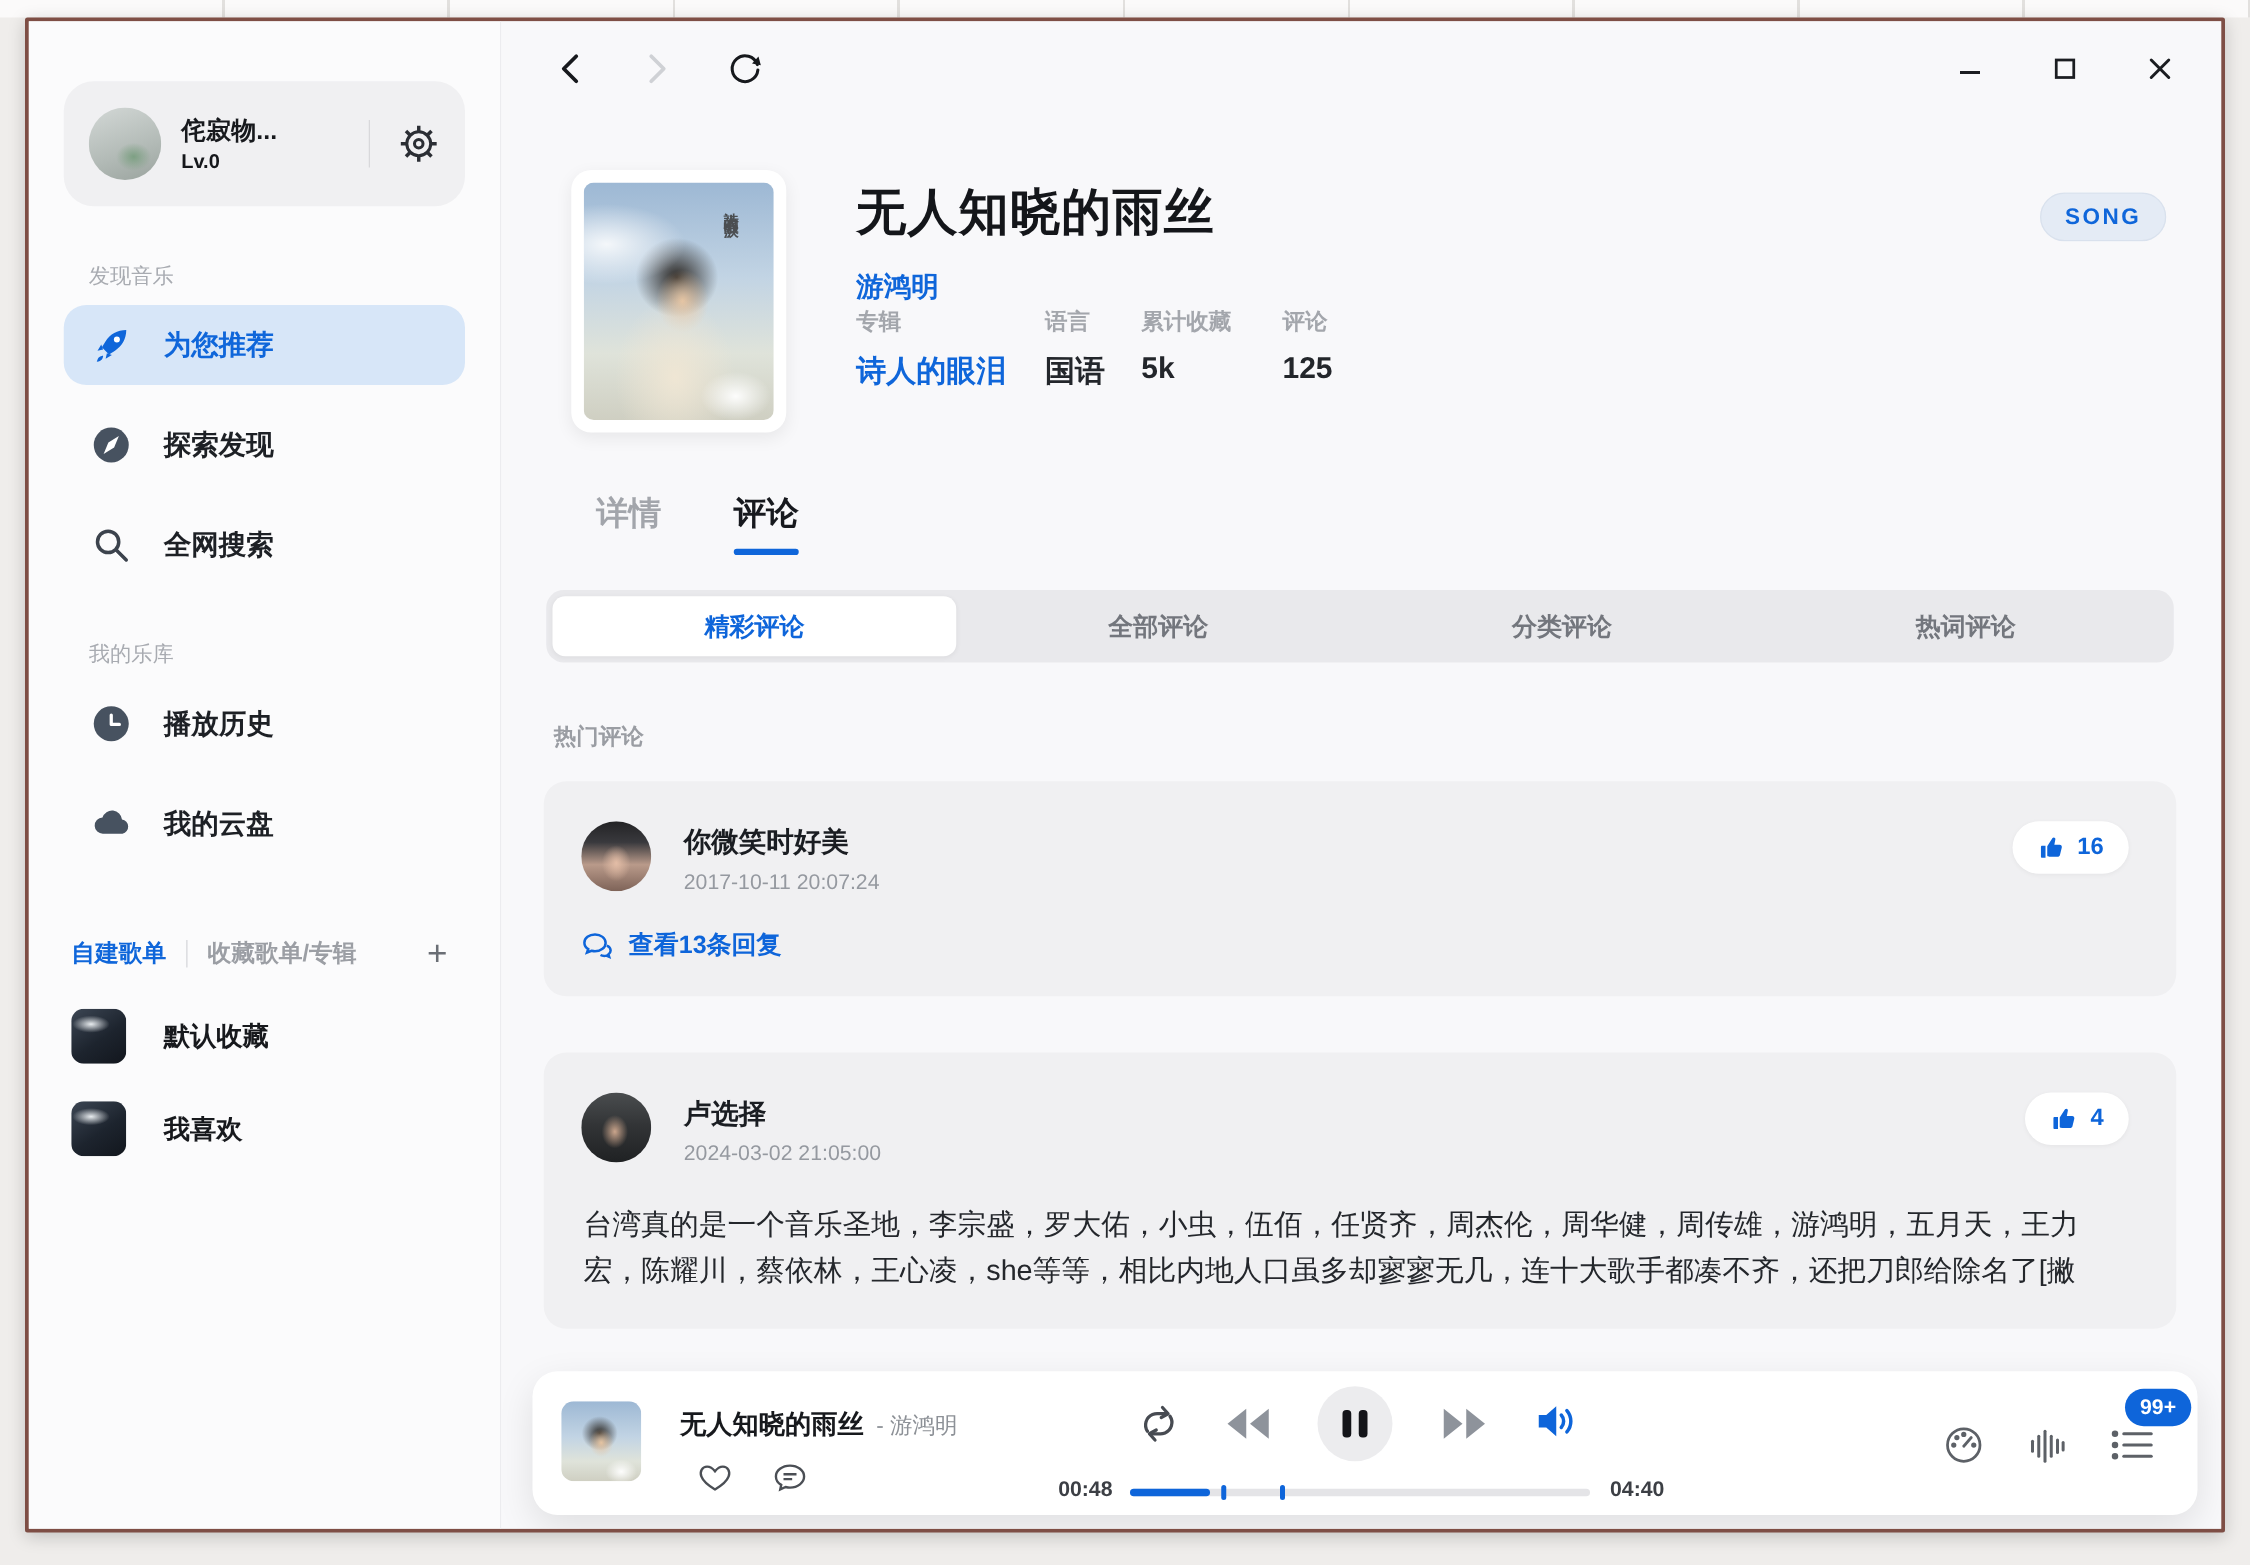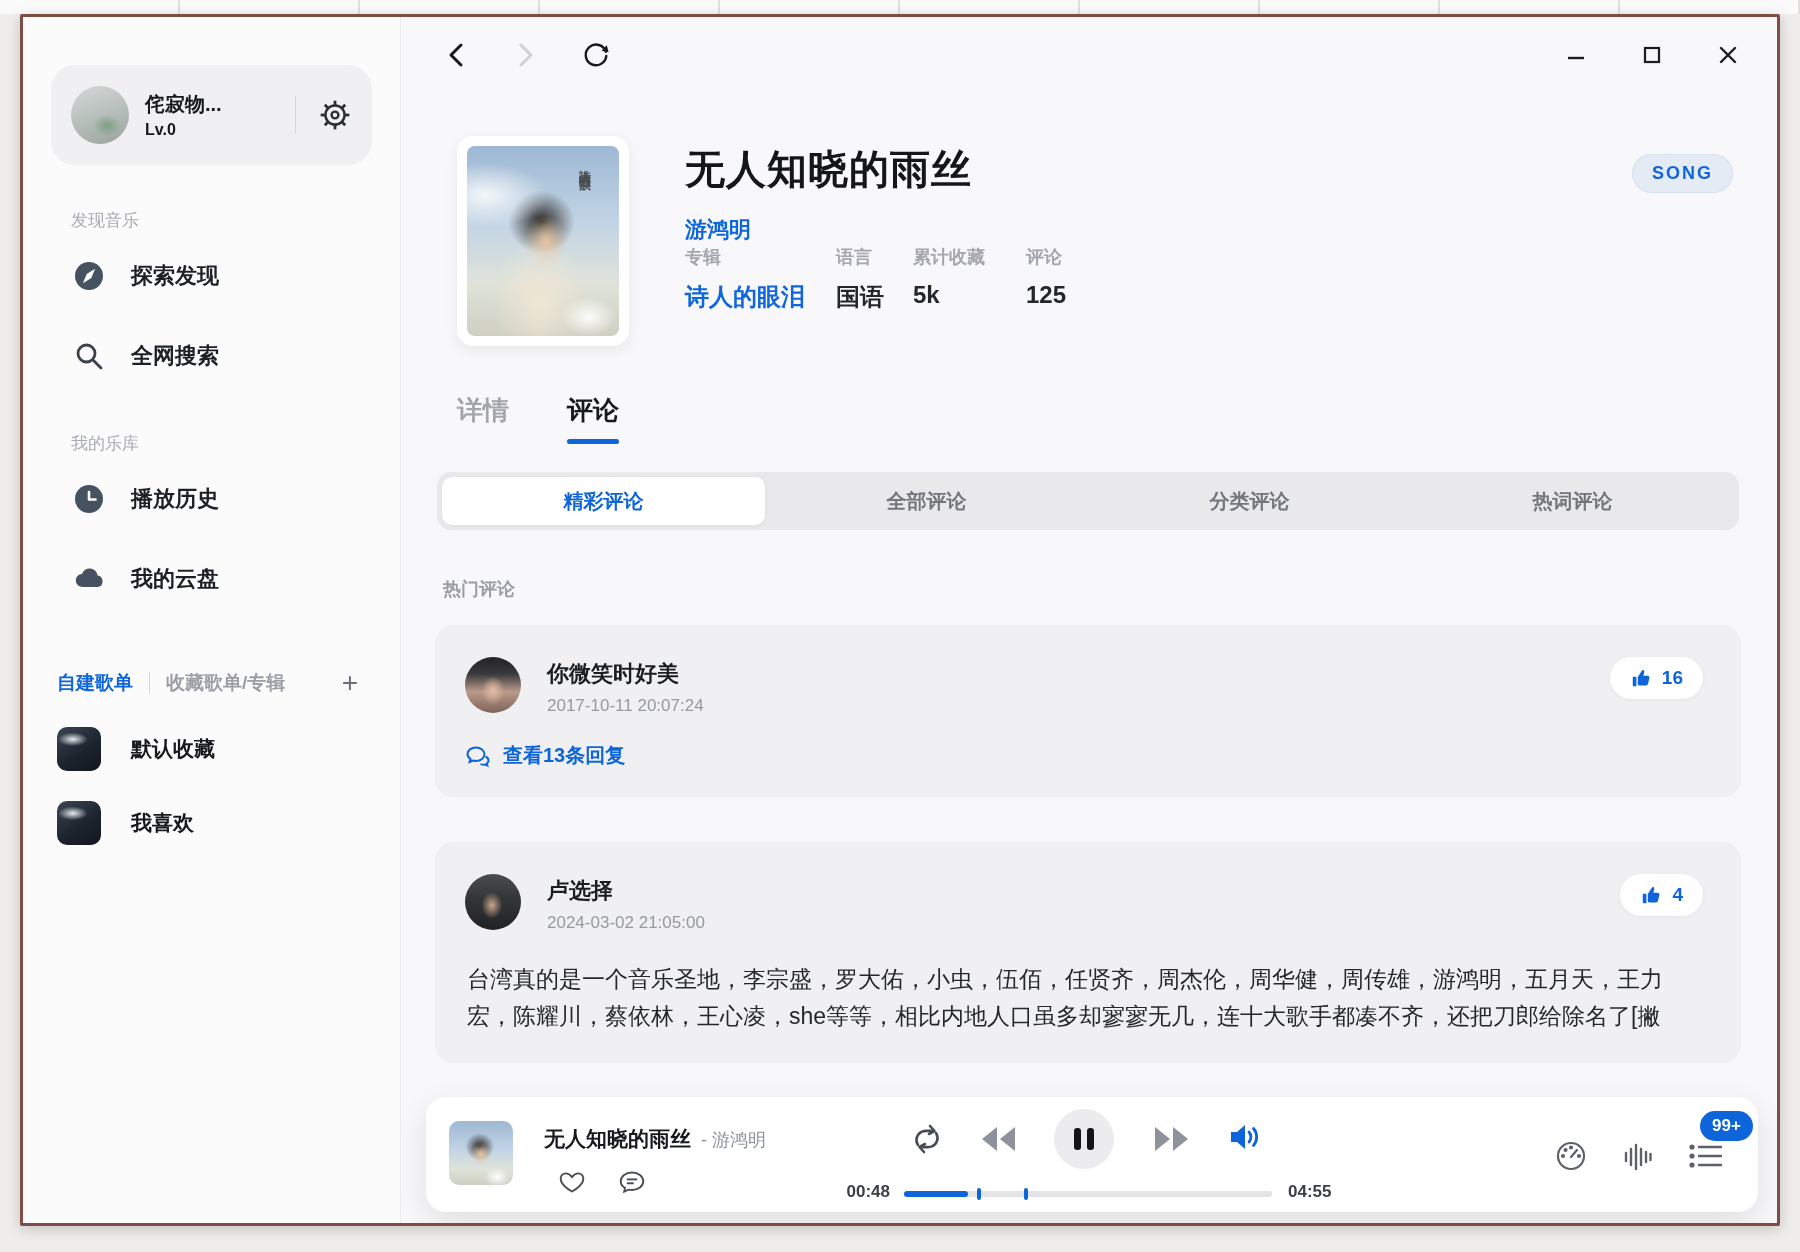--- a/index.html
+++ b/index.html
@@ -53,21 +53,21 @@
   .art-cal{position:absolute;right:26px;top:14px;writing-mode:vertical-rl;font-size:12px;
     font-weight:700;color:#3a3a3a;opacity:.85;letter-spacing:2px;}
   .song-title{font-size:40px;font-weight:800;color:#14161a;letter-spacing:1px;margin-top:6px;}
   .song-artist{font-size:22px;font-weight:700;color:#0f66da;margin-top:18px;}
   .meta{display:grid;grid-template-columns:151px 77px 113px auto;}
   .meta-label{font-size:18px;font-weight:600;color:#a3a6ac;}
   .meta-value{font-size:24px;font-weight:800;color:#23262b;margin-top:12px;}
   .meta-value.link{color:#0f66da;}
   .song-badge{position:absolute;right:4px;top:18px;background:#e4ebf5;color:#0f66da;border-radius:999px;
     font-size:18px;font-weight:800;letter-spacing:2px;padding:9px 20px;box-shadow:inset 0 0 0 1px rgba(200,210,225,.4);}
-  .tabs{margin:47px 56px 0;display:flex;gap:58px;font-size:26px;font-weight:700;}
+  .tabs{margin:47px 76px 0;display:flex;gap:58px;font-size:26px;font-weight:700;}
   .tab{color:#a2a5ab;padding-bottom:16px;}
   .tab.active{color:#17191e;position:relative;}
   .tab.active::after{content:"";position:absolute;left:50%;transform:translateX(-50%);bottom:0;
     width:52px;height:5px;border-radius:3px;background:#0f66da;}
   .segmented{margin:28px 38px 0 36px;height:58px;background:#e9e9ec;border-radius:14px;display:flex;padding:5px;}
   .segment{flex:1;display:flex;align-items:center;justify-content:center;font-size:20px;font-weight:600;color:#73767d;border-radius:10px;}
   .segment.active{background:#fff;color:#0e65da;font-weight:700;box-shadow:0 1px 4px rgba(0,0,0,.05);}
   .hot-label{margin:47px 0 0 42px;font-size:18px;font-weight:600;color:#9a9da3;}
   .comment{margin:24px 36px 0 34px;background:#f0f0f2;border-radius:18px;padding:32px 36px 28px 30px;position:relative;}
   .comment + .comment{margin-top:45px;}
@@ -141,20 +141,30 @@
               <line x1="22.4" y1="22.4" x2="25.6" y2="25.6"></line>
             <line x1="25.6" y1="6.4" x2="22.4" y2="9.6"></line>
               <line x1="9.6" y1="22.4" x2="6.4" y2="25.6"></line>
           </g>
         </svg>
       </span>
     </div>
 
     <div class="side-label">发现音乐</div>
 
+    <div class="nav-item active">
+      <span class="icon">
+        <svg width="32" height="32" viewBox="0 0 32 32">
+          <path fill="#0f66da" d="M28 4c-7 0-13 3.4-16.5 9l-3 4.8 5.7 5.7 4.8-3C24.6 17 28 11 28 4z"></path>
+          <circle cx="20.5" cy="11.5" r="2.4" fill="#fff"></circle>
+          <path fill="#0f66da" d="M9.5 19.5l-4.5 1 3-5zM12.5 22.5l-1 4.5 5-3zM6 26c1.5-1.5 3.5-1.5 3.5-1.5S9.5 26.5 8 28c-1 1-3.5 1.5-3.5 1.5S5 27 6 26z"></path>
+        </svg>
+      </span>
+      <span>为您推荐</span>
+    </div>
 
     <div class="nav-item">
       <span class="icon">
         <svg width="32" height="32" viewBox="0 0 32 32">
           <circle cx="16" cy="16" r="14" fill="#475260"></circle>
           <g transform="rotate(40 16 16)">
               <polygon points="16,6.5 19,16 16,25.5 13,16" fill="#fff"></polygon>
             </g>
         </svg>
       </span>
@@ -395,21 +405,21 @@
           <path d="M27.5 9.5a13 13 0 0 1 0 17" fill="none" stroke="#0e65da" stroke-width="2.8" stroke-linecap="round"></path>
         </svg>
       </span>
 
       <span class="time time-cur">00:48</span>
       <div class="track">
         <div class="track-fill" style="width:17.5%"></div>
         <div class="track-tick" style="left:73px"></div>
         <div class="track-tick" style="left:120px"></div>
       </div>
-      <span class="time time-total">04:55</span>
+      <span class="time time-total">04:40</span>
 
       <span class="p-btn ctl-gauge icon">
         <svg width="34" height="34" viewBox="0 0 34 34" fill="none" stroke="#5d6167" stroke-width="2.2" stroke-linecap="round">
           <circle cx="17" cy="17" r="13"></circle>
           <line x1="17" y1="18" x2="23" y2="11"></line>
           <circle cx="9" cy="17" r="1" fill="#5d6167"></circle>
             <circle cx="11.5" cy="11" r="1" fill="#5d6167"></circle>
           <circle cx="17" cy="8.5" r="1" fill="#5d6167"></circle>
             <circle cx="25" cy="17" r="1" fill="#5d6167"></circle>
         </svg>

